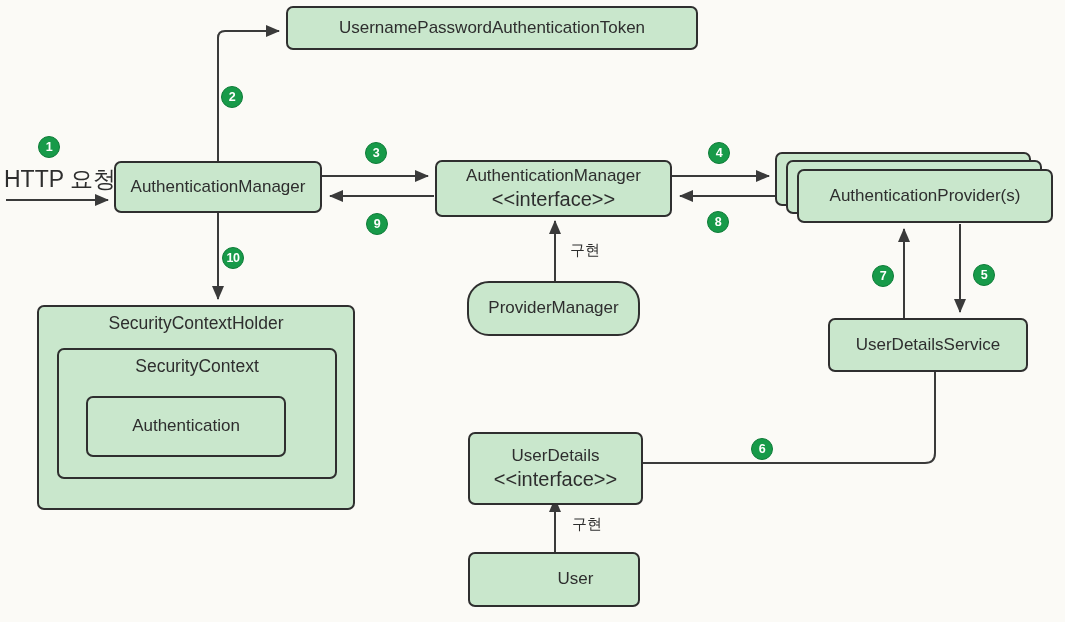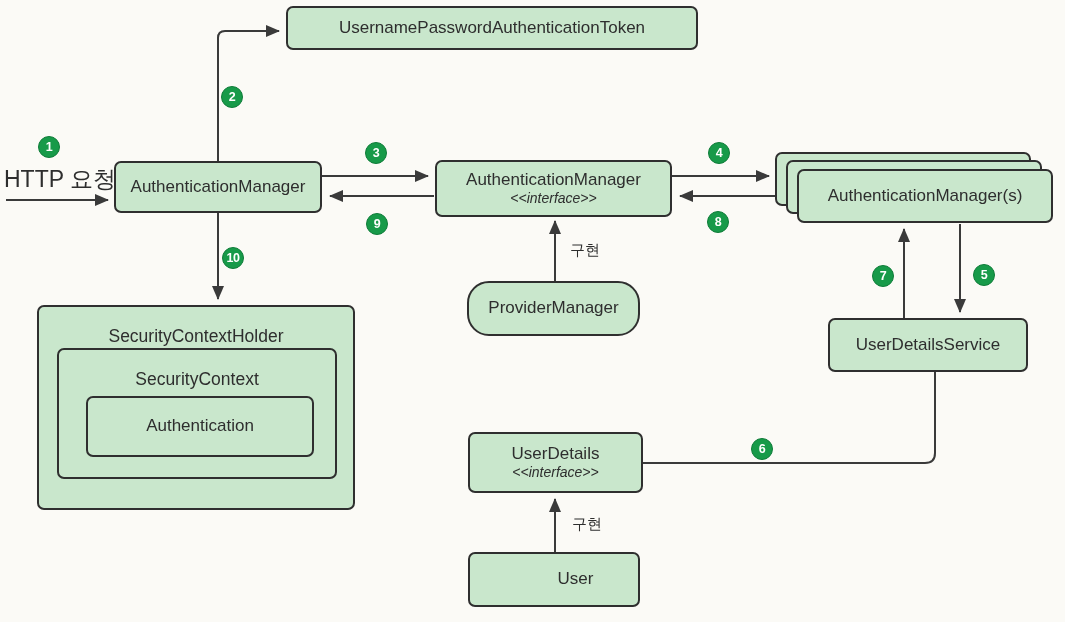--- a/index.html
+++ b/index.html
@@ -21,23 +21,23 @@
   .box{
     position:absolute;box-sizing:border-box;
     background:var(--box-fill);
     border:2px solid var(--box-border);
     border-radius:7px;
     display:flex;align-items:center;justify-content:center;
     font-size:17px;line-height:1.2;color:var(--text);
     text-align:center;
   }
   .box.two-line{flex-direction:column;}
-  .box .stereo{font-size:14px;font-style:italic;}
+  .box .stereo{font-size:20px;}
   .titled{align-items:flex-start;}
-  .titled>.box-title{width:100%;text-align:center;margin-top:19px;font-size:17.5px;}
+  .titled>.box-title{width:100%;text-align:center;margin-top:6px;font-size:17.5px;}
   .badge{
     position:absolute;width:22px;height:22px;border-radius:50%;
     background:var(--badge);color:var(--badge-text);
     border:1px solid #0f7c39;box-sizing:border-box;
     display:flex;align-items:center;justify-content:center;
     font-size:12.5px;font-weight:bold;letter-spacing:-0.5px;
   }
   .flow-label{position:absolute;font-size:23px;color:var(--text);white-space:nowrap;}
   .impl-label{position:absolute;font-size:15px;color:var(--text);white-space:nowrap;}
   .stack-layer{
@@ -83,43 +83,43 @@
 
   <div class="box two-line" style="left:435px;top:160px;width:237px;height:57px;">
     <span>AuthenticationManager</span>
     <span class="stereo">&lt;&lt;interface&gt;&gt;</span>
   </div>
 
   <div style="position:absolute;left:775px;top:152px;width:280px;height:76px;">
     <div class="stack-layer" style="left:0;top:0;"></div>
     <div class="stack-layer" style="left:11px;top:8px;"></div>
     <div class="stack-layer" style="left:22px;top:17px;">
-      <span>AuthenticationManager(s)</span>
+      <span>AuthenticationProvider(s)</span>
     </div>
   </div>
 
   <div class="box" style="left:467px;top:281px;width:173px;height:55px;border-radius:22px;">
     <span>ProviderManager</span>
   </div>
 
   <div class="box titled" style="left:37px;top:305px;width:318px;height:205px;">
     <span class="box-title">SecurityContextHolder</span>
     <div class="box titled" style="left:18px;top:41px;width:280px;height:131px;justify-content:flex-end;">
       <span class="box-title">SecurityContext</span>
-      <div class="box" style="left:27px;top:46px;width:228px;height:61px;">
+      <div class="box" style="left:27px;top:46px;width:200px;height:61px;">
         <span>Authentication</span>
       </div>
     </div>
   </div>
 
   <div class="box" style="left:828px;top:318px;width:200px;height:54px;">
     <span>UserDetailsService</span>
   </div>
 
-  <div class="box two-line" style="left:468px;top:432px;width:175px;height:61px;">
+  <div class="box two-line" style="left:468px;top:432px;width:175px;height:73px;">
     <span>UserDetails</span>
     <span class="stereo">&lt;&lt;interface&gt;&gt;</span>
   </div>
 
   <div class="box" style="left:468px;top:552px;width:172px;height:55px;padding-left:43px;">
     <span>User</span>
   </div>
 
   <div class="flow-label" style="left:4px;top:164px;width:100px;text-align:center;">HTTP 요청</div>
   <div class="impl-label" style="left:570px;top:241px;">구현</div>

